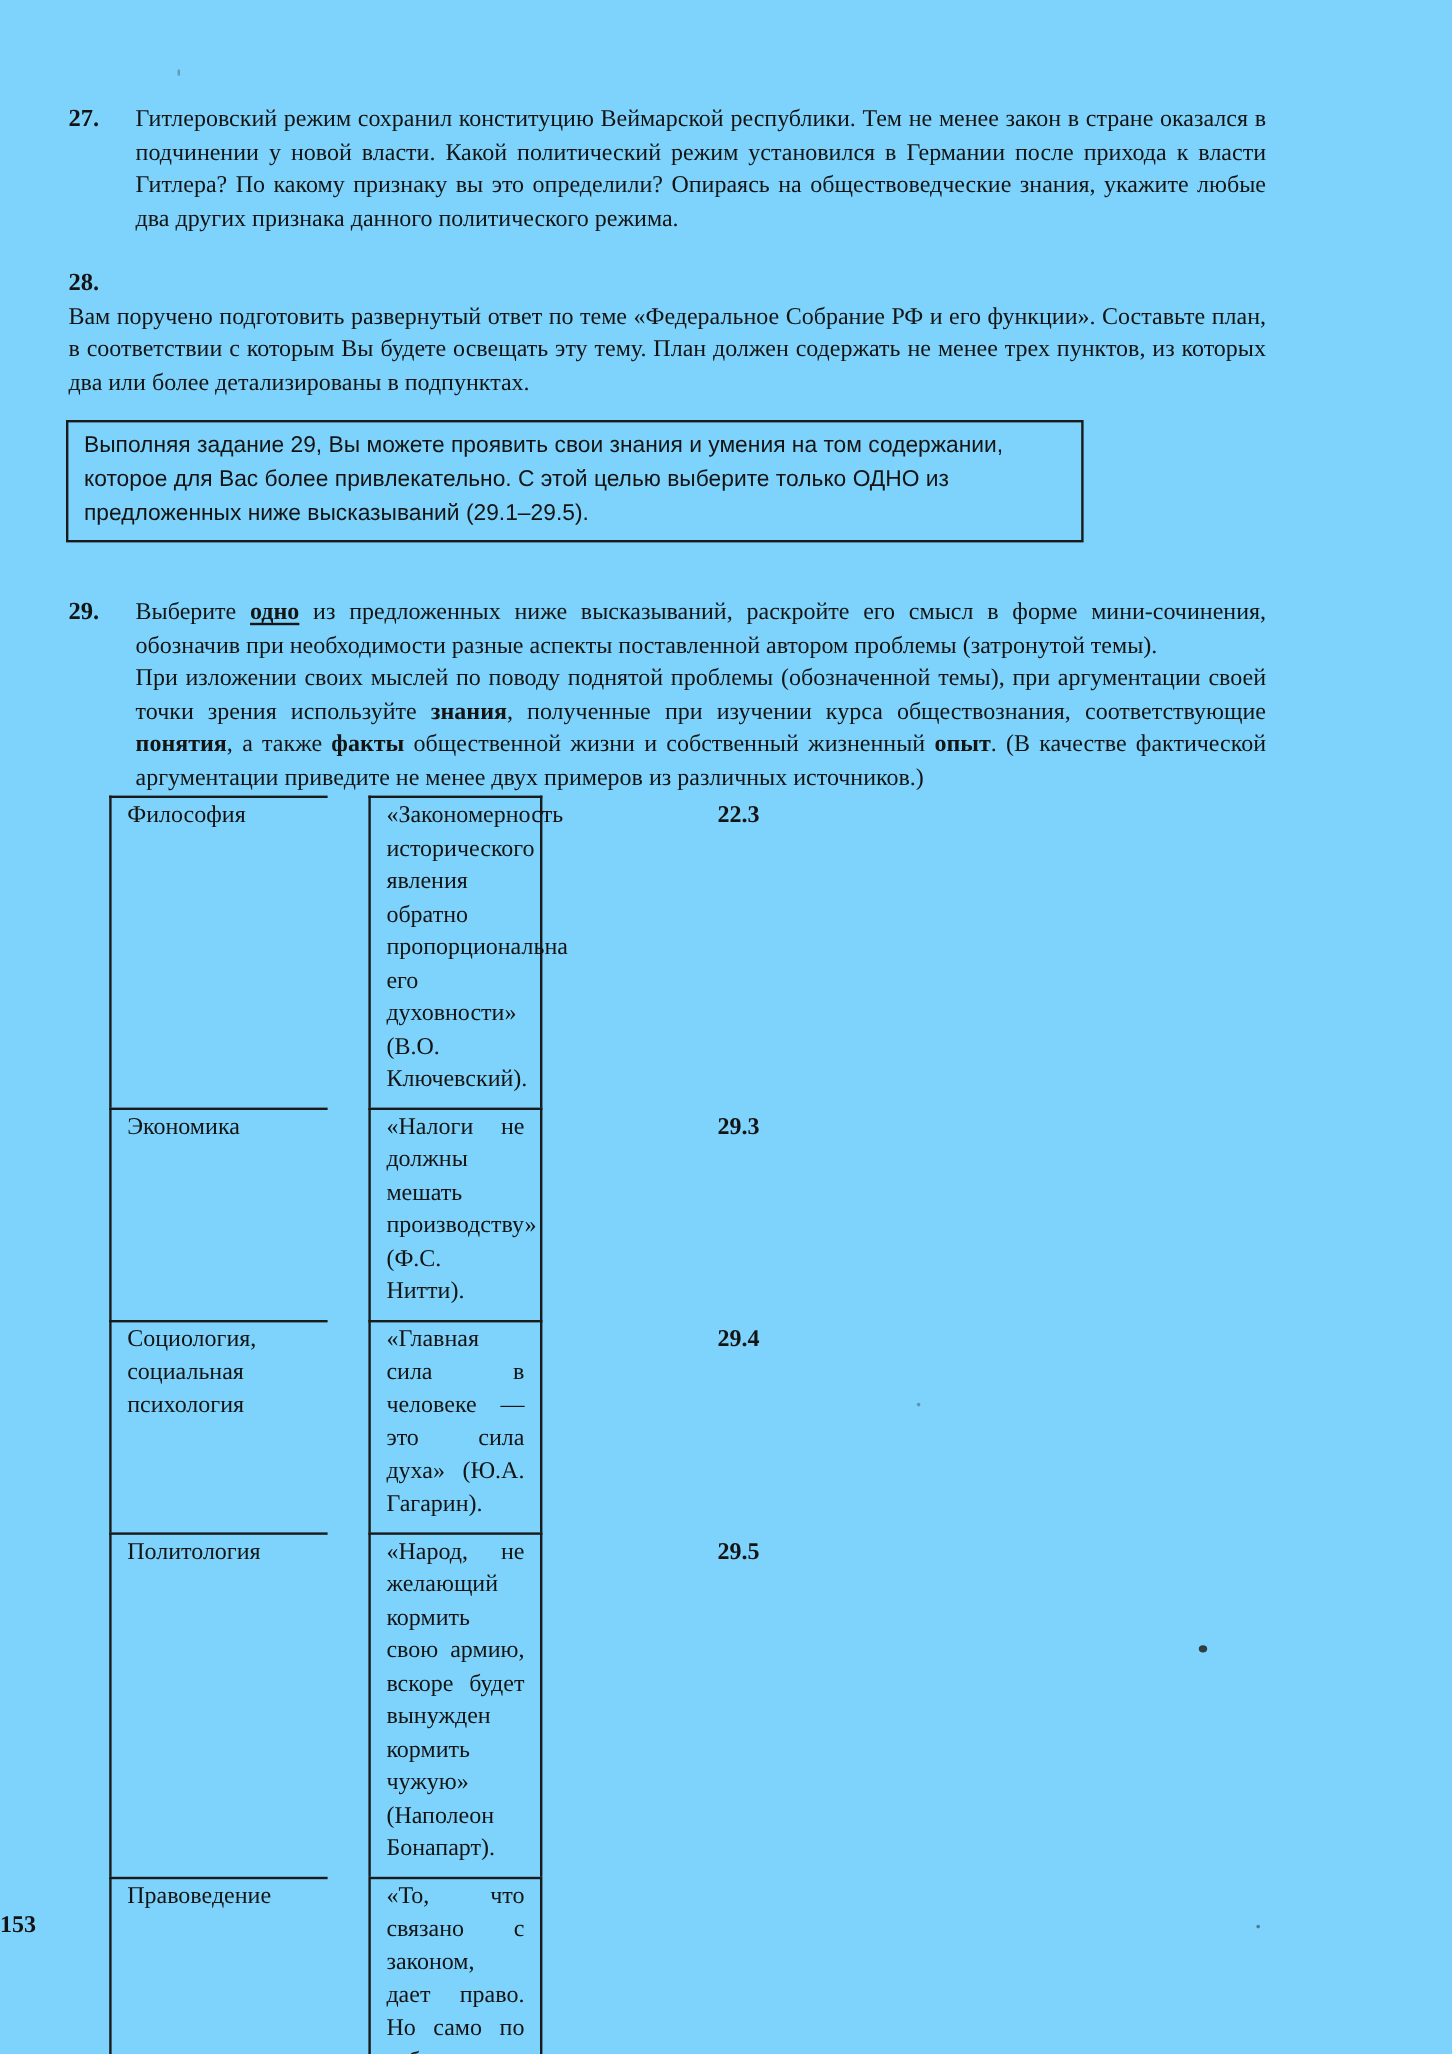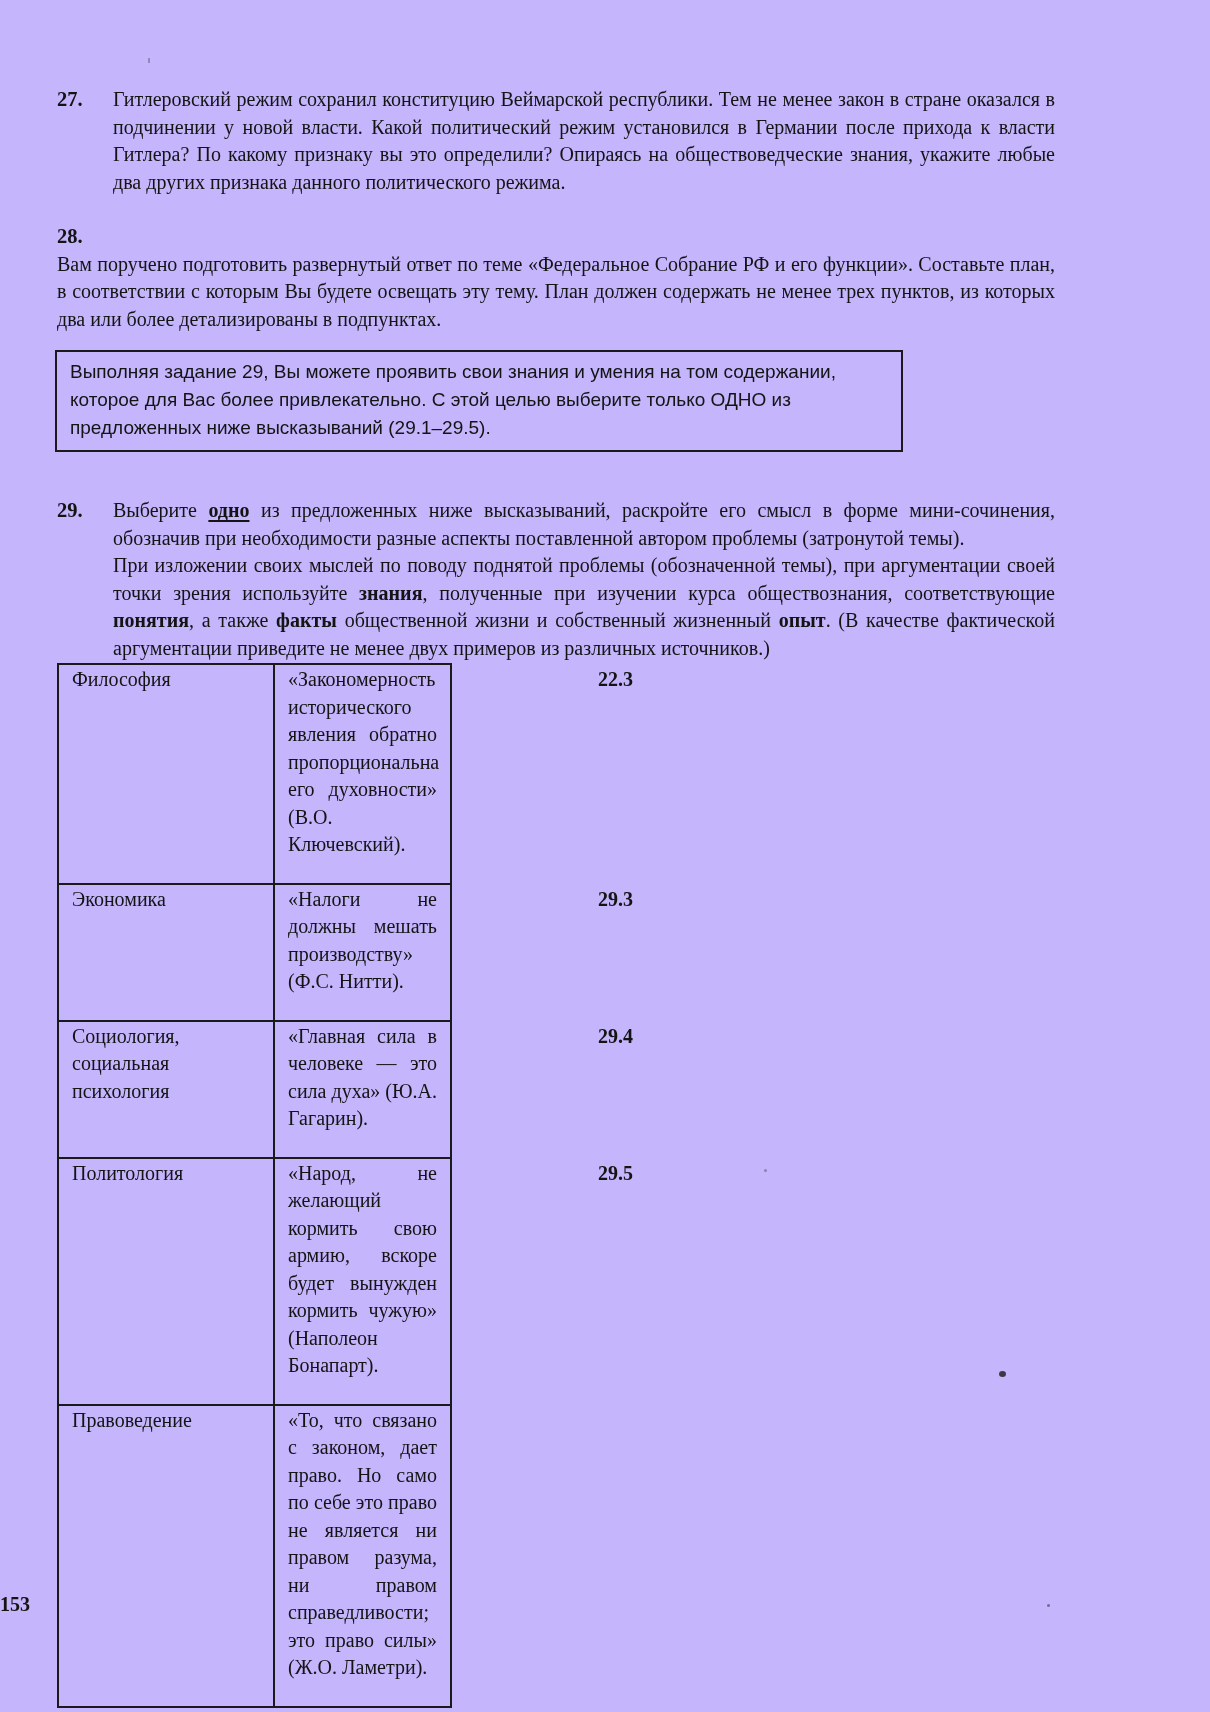--- a/index.html
+++ b/index.html
@@ -1,19 +1,19 @@
 <!DOCTYPE html>
 <html lang="ru"><head>
 <meta charset="utf-8">
 <style>
   html,body{margin:0;padding:0;background:#e8e8e8;}
   .page{
     position:relative;
     width:1210px;height:1712px;
-    background:#c4b5fd;
+    background:#7dd3fc;
     font-family:"Liberation Serif", serif;
     color:#141414;
     overflow:hidden;
   }
   .main{position:absolute;left:57px;top:86px;width:998px;}
   .q{display:flex;}
   .q27{margin-bottom:27px;}
   .q28{margin-bottom:0;flex-direction:column;}
   .qnum{width:56px;flex-shrink:0;font-weight:bold;font-size:20.5px;line-height:27.5px;}
   .qtext{flex:1;font-size:20px;line-height:27.5px;text-align:justify;}
@@ -38,22 +38,22 @@
   }
   .t-label{
     box-sizing:border-box;
     padding:3px 0 0 146px;
     font-weight:bold;font-size:20px;line-height:27.5px;
   }
   .t-disc,.t-quote{
     box-sizing:border-box;
     border-left:2px solid #1a1a1a;
     border-top:2px solid #1a1a1a;
-    padding:1px 13px 24px 13px;
-    font-size:20px;line-height:27.5px;
+    padding:1px 13px 9px 13px;
+    font-size:20px;line-height:27.5px;margin-left:34px;
   }
   .t-quote{border-right:2px solid #1a1a1a;text-align:justify;}
   .bb{border-bottom:2px solid #1a1a1a;}
   .footer{
     position:absolute;left:0;right:0;top:1593px;
     text-align:left;font-weight:bold;font-size:20px;
   }
   .dot{position:absolute;background:#222;border-radius:50%;}
   .dot-a{left:999px;top:1371px;width:7px;height:6px;opacity:.85;}
   .dot-b{left:1047px;top:1604px;width:3px;height:3px;opacity:.5;}

